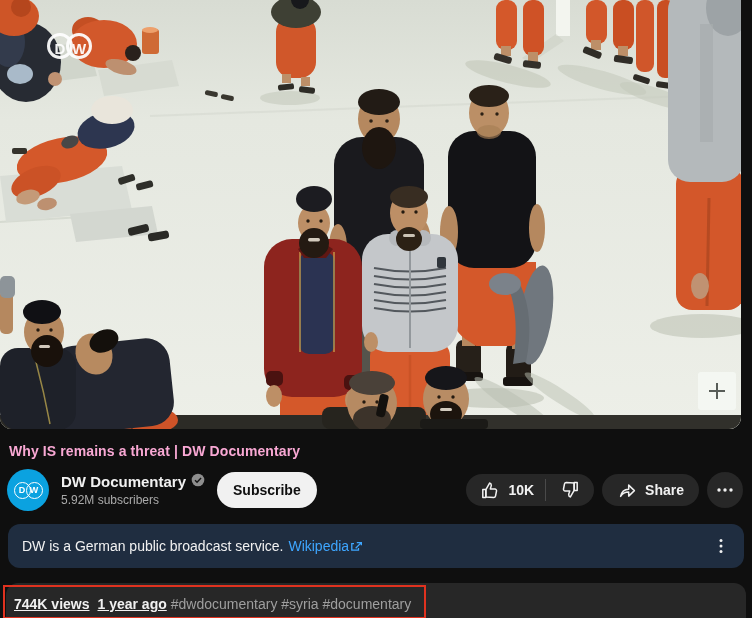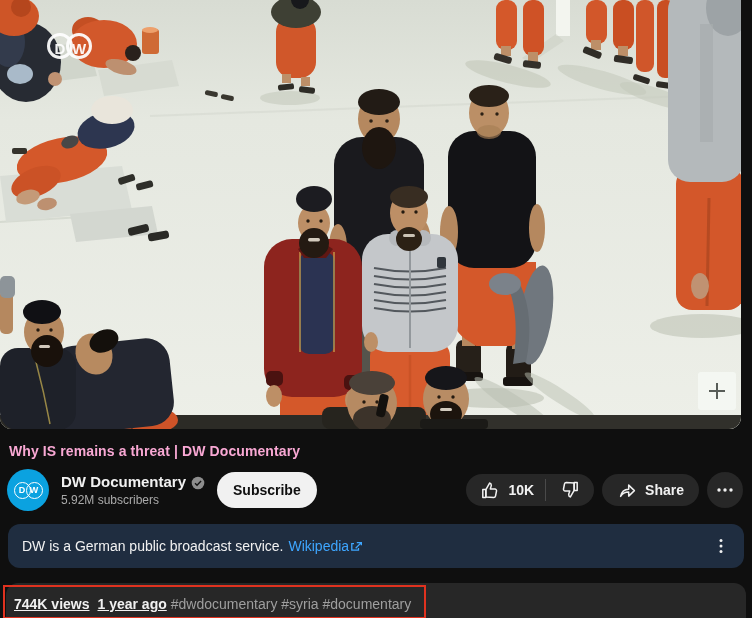--- a/index.html
+++ b/index.html
@@ -47,21 +47,21 @@
     width:42px;height:42px;border-radius:50%;background:var(--c-avatar_blue,#0ba2e0);
     display:flex;align-items:center;justify-content:center;flex:none;
   }
   .av-c{
     width:17px;height:17px;border:1.8px solid #fff;border-radius:50%;
     color:#fff;font-weight:700;font-size:9px;line-height:15px;text-align:center;
     box-sizing:border-box;
   }
   .av-c2{margin-left:-5px;}
   .ch-meta{margin-left:12px;width:148px;}
-  .ch-name-row{display:flex;align-items:flex-end;gap:5px;}
+  .ch-name-row{display:flex;align-items:flex-start;gap:5px;}
   .ch-name{color:#f1f1f1;font-size:15px;font-weight:700;white-space:nowrap;}
   .ch-subs{color:#aaaaaa;font-size:12px;margin-top:3px;}
   .subscribe{
     margin-left:8px;height:36px;padding:0 16px;border:none;border-radius:18px;
     background:#f1f1f1;color:#0f0f0f;font-size:14px;font-weight:700;
     font-family:inherit;display:flex;align-items:center;
   }
 
   
   .actions{top:472px;right:9px;display:flex;gap:8px;height:36px;align-items:center;}

